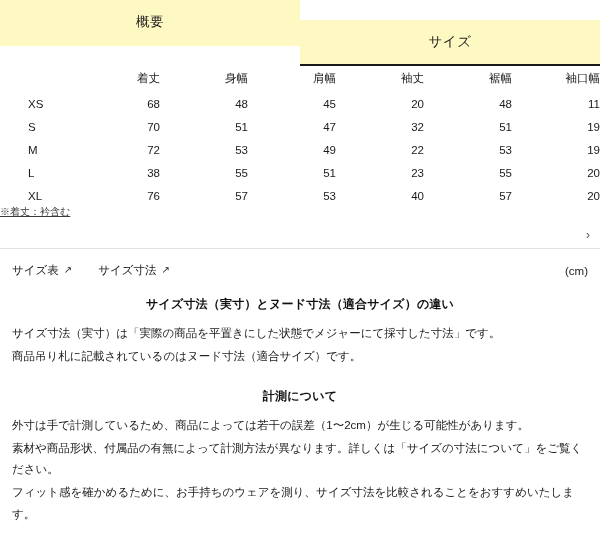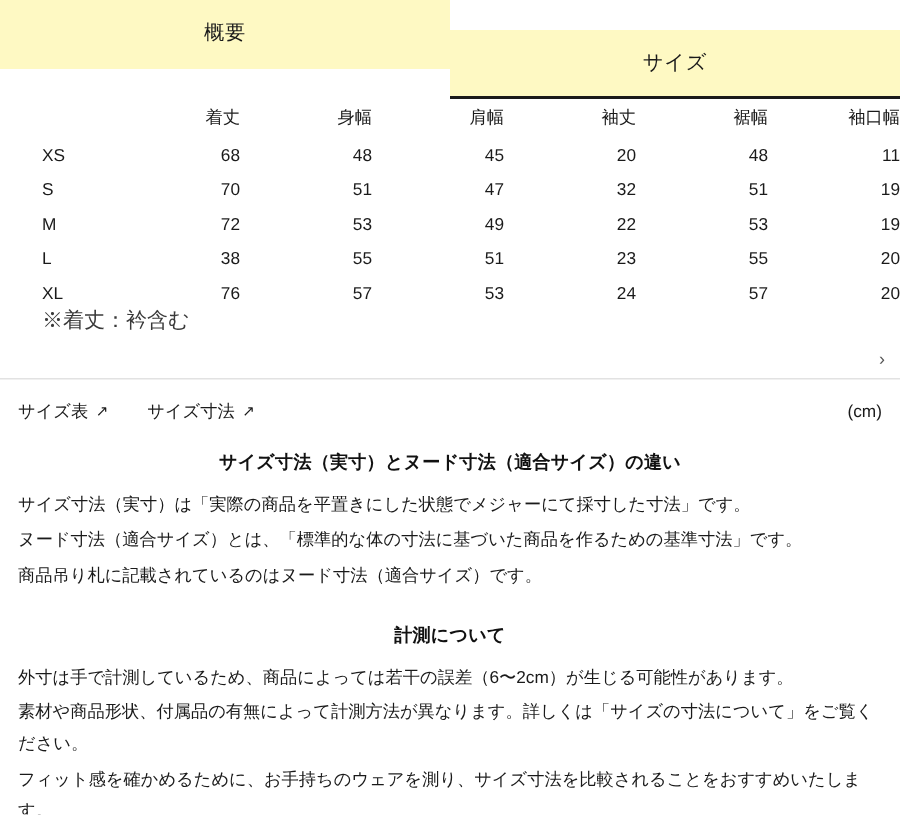--- a/index.html
+++ b/index.html
@@ -73,24 +73,25 @@
   table.size-table thead th:first-child {
     text-align: left;
     padding-left: 28px;
     width: 72px;
   }
   table.size-table tbody tr td {
     height: 23px;
   }
 
   .note {
-    font-size: 14px;
+    font-size: 10px;
     color: #3a3a3a;
-    padding-left: 28px;
+    padding-left: 0;
     margin-top: -2px;
+    text-decoration: underline;
   }
 
   
   .scroll-row {
     height: 22px;
     border-bottom: 1px solid #e2e2e2;
     position: relative;
     margin-top: 8px;
   }
   .scroll-arrow {
@@ -210,21 +211,21 @@
         <td>51</td>
         <td>23</td>
         <td>55</td>
         <td>20</td>
       </tr>
       <tr>
         <td>XL</td>
         <td>76</td>
         <td>57</td>
         <td>53</td>
-        <td>24</td>
+        <td>40</td>
         <td>57</td>
         <td>20</td>
       </tr>
     </tbody>
   </table>
   <div class="note">※着丈：衿含む</div>
 </div>
 
 <div class="scroll-row">
   <span class="scroll-arrow">›</span>
@@ -236,22 +237,21 @@
   </a>
   <a class="link">
     <span>サイズ寸法</span><span class="arrow">↗</span>
   </a>
   <span class="unit">(cm)</span>
 </div>
 
 <div class="content">
   <h3>サイズ寸法（実寸）とヌード寸法（適合サイズ）の違い</h3>
   <p>サイズ寸法（実寸）は「実際の商品を平置きにした状態でメジャーにて採寸した寸法」です。</p>
-  <p>ヌード寸法（適合サイズ）とは、「標準的な体の寸法に基づいた商品を作るための基準寸法」です。</p>
   <p>商品吊り札に記載されているのはヌード寸法（適合サイズ）です。</p>
 
   <div class="block-gap"></div>
 
   <h3>計測について</h3>
-  <p>外寸は手で計測しているため、商品によっては若干の誤差（6〜2cm）が生じる可能性があります。</p>
+  <p>外寸は手で計測しているため、商品によっては若干の誤差（1〜2cm）が生じる可能性があります。</p>
   <p>素材や商品形状、付属品の有無によって計測方法が異なります。詳しくは「サイズの寸法について」をご覧ください。</p>
   <p>フィット感を確かめるために、お手持ちのウェアを測り、サイズ寸法を比較されることをおすすめいたします。</p>
 </div>
 
 </body></html>

